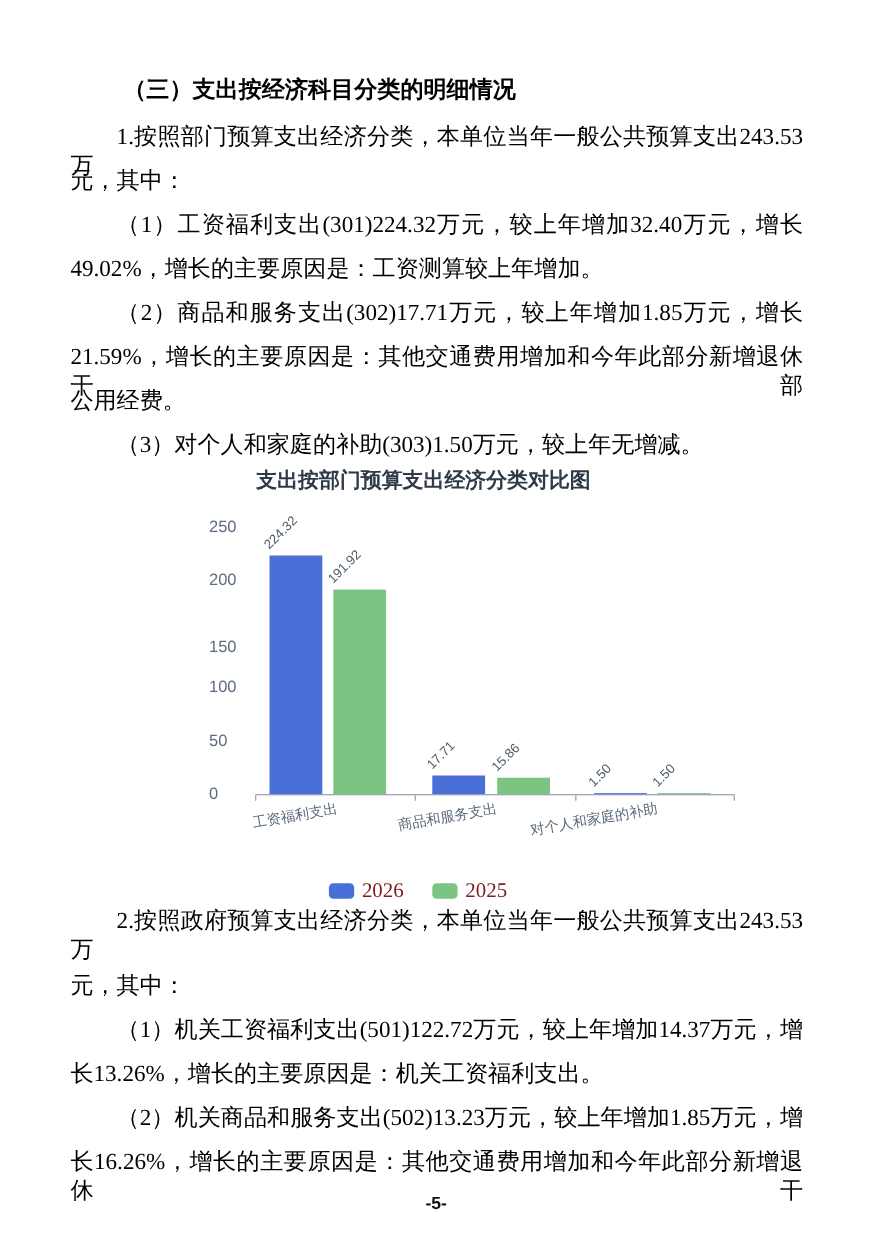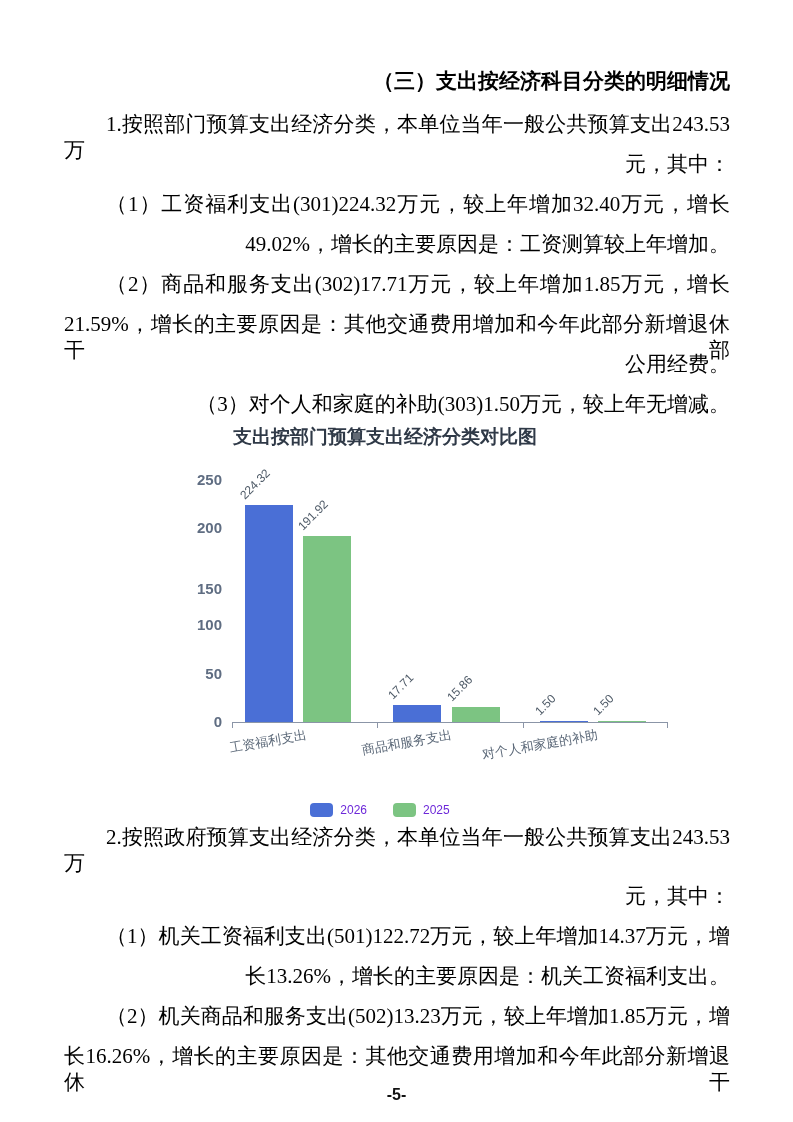--- a/index.html
+++ b/index.html
@@ -4,43 +4,43 @@
 <style>
   html,body{margin:0;padding:0;}
   body{
     width:793px;height:1122px;position:relative;background:#ffffff;
     font-family:"Liberation Serif","DejaVu Serif",serif;color:#000;
     overflow:hidden;
   }
   
   .line{
     position:absolute;left:64px;width:666px;
-    font-size:21px;line-height:26px;text-align:right;
+    font-size:21px;line-height:26px;
   }
   .indent{text-indent:42px;}
   .fill{text-align:justify;text-align-last:justify;}
   .heading{font-weight:bold;font-size:21px;}
   .pagenum{
     position:absolute;top:1086px;left:0;width:793px;text-align:center;
     font-family:"Liberation Sans","DejaVu Sans",sans-serif;
     font-weight:bold;font-size:16px;color:#111;
   }
   
   .chart-title{
     position:absolute;top:424px;left:95px;width:580px;text-align:center;
     font-family:"Liberation Sans","DejaVu Sans",sans-serif;
     font-weight:700;font-size:19px;color:#2f3947;
   }
   .chart{position:absolute;left:190px;top:460px;width:520px;height:380px;}
   .plot{position:absolute;left:42px;top:20px;width:436px;height:242px;
         border-bottom:1px solid #8b95a7;}
   .ytick{
-    position:absolute;left:0;width:32px;text-align:right;
+    position:absolute;left:0;width:32px;text-align:left;
     font-family:"Liberation Sans","DejaVu Sans",sans-serif;
-    font-size:15px;line-height:18px;color:#5f6d82;font-weight:bold;
+    font-size:15px;line-height:18px;color:#5f6d82;
   }
   .tick{position:absolute;bottom:-6px;width:1px;height:5px;background:#8b95a7;}
   .bar{position:absolute;bottom:0;width:48px;}
   .bar-label{
     position:absolute;white-space:nowrap;
     font-family:"Liberation Sans","DejaVu Sans",sans-serif;
     font-size:12px;color:#4e5a67;
     transform:rotate(-45deg);transform-origin:left bottom;
   }
   .cat-label{
@@ -49,22 +49,22 @@
     font-size:13px;color:#5b6878;
     transform:rotate(-10deg);transform-origin:100% 0;
   }
   .legend{
     position:absolute;top:341px;left:0;width:380px;height:18px;
     display:flex;justify-content:center;align-items:center;gap:26px;
   }
   .legend-item{display:flex;align-items:center;gap:7px;}
   .legend-swatch{width:23px;height:14px;border-radius:4px;}
   .legend-label{
-    font-family:Liberation Sans, sans-serif;
-    font-size:12px;color:#6d28d9;
+    font-family:Liberation Serif, serif;
+    font-size:19px;color:#7f1d1d;
   }
 </style>
 </head>
 <body>
 
 <div class="line heading" style="top:68px;text-indent:48px">（三）支出按经济科目分类的明细情况</div>
 
 <div class="line indent fill" style="top:111px">1.按照部门预算支出经济分类，本单位当年一般公共预算支出243.53万</div>
 <div class="line" style="top:151px">元，其中：</div>
 

